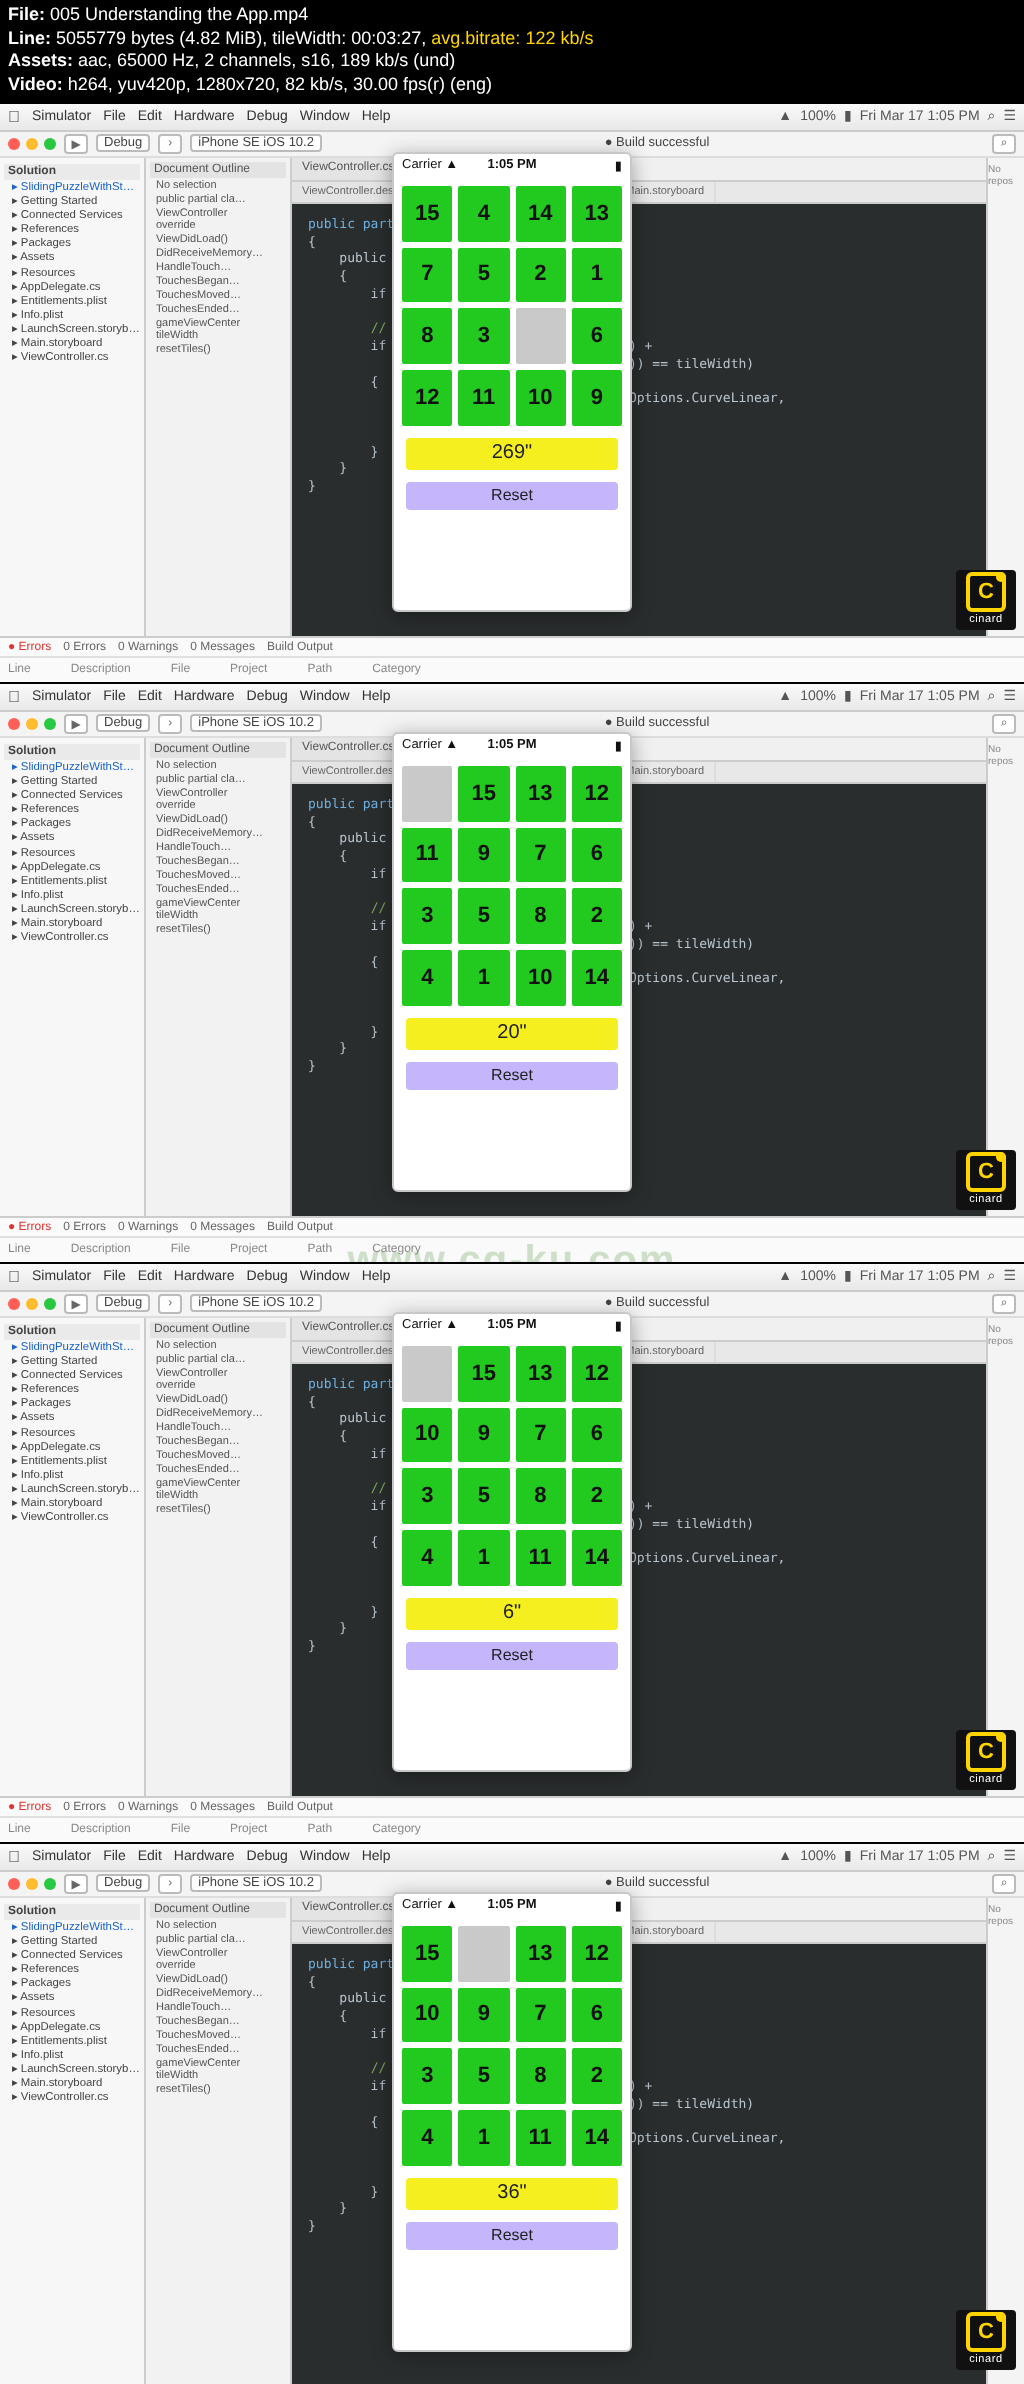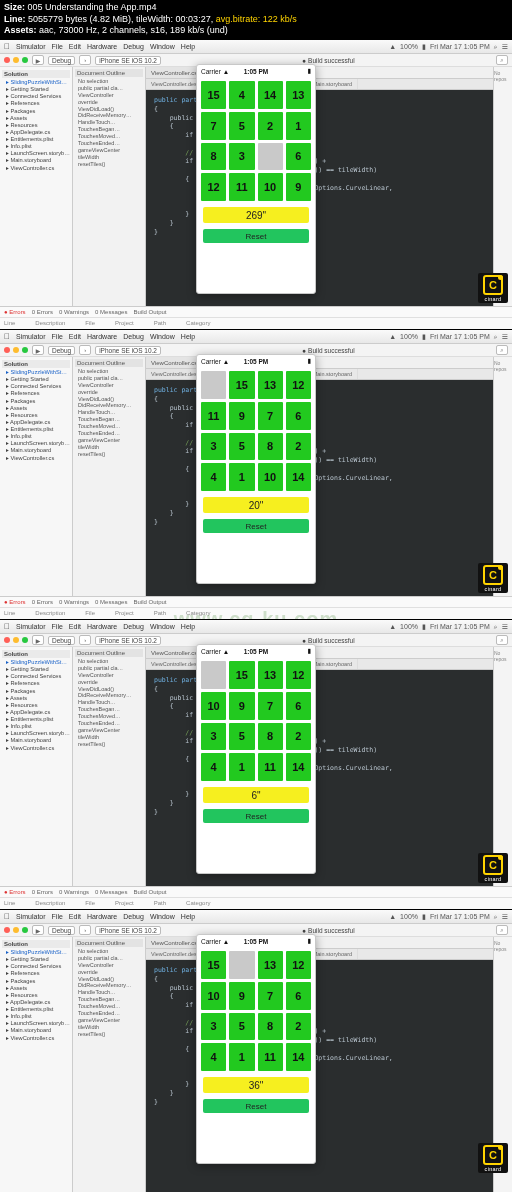--- a/index.html
+++ b/index.html
@@ -37,34 +37,35 @@
 .bottombar{position:absolute;bottom:0;left:0;right:0;height:22px;background:#fafafa;border-top:1px solid #ccc;font-size:6px;color:#666;display:flex;flex-direction:column}
 .bb-tabs{display:flex;height:10px;align-items:center;gap:6px;padding:0 4px;border-bottom:1px solid #e0e0e0}
 .bb-row{display:flex;height:12px;align-items:center;padding:0 4px;gap:20px;color:#888}
 .phone{position:absolute;left:50%;transform:translateX(-50%);top:24px;width:118px;height:228px;background:#fff;border:1px solid #c8c8c8;border-radius:3px;box-shadow:0 2px 10px rgba(0,0,0,.35);display:flex;flex-direction:column;overflow:hidden}
 .ph-status{height:12px;display:flex;align-items:center;justify-content:space-between;padding:0 4px;font-size:6.5px;color:#111}
 .ph-status .mid{position:absolute;left:0;right:0;text-align:center;font-weight:600}
 .grid{padding:4px 4px 0 4px;display:grid;grid-template-columns:repeat(4,1fr);grid-template-rows:repeat(4,1fr);gap:3px;height:120px}
 .tile{background:#22c91f;display:flex;align-items:center;justify-content:center;font-size:11px;font-weight:600;color:#111;border-radius:1px}
 .tile.empty{background:#c9c9c9}
 .timer{margin:6px 6px 0 6px;height:16px;background:#f6ef1f;display:flex;align-items:center;justify-content:center;font-size:10px;color:#222;font-weight:500;border-radius:2px}
-.reset{margin:6px 6px 0 6px;height:14px;background:#22c55e;display:flex;align-items:center;justify-content:center;font-size:8px;color:#222;border-radius:2px}
+.reset{margin:6px 6px 0 6px;height:14px;background:#c4b5fd;display:flex;align-items:center;justify-content:center;font-size:8px;color:#222;border-radius:2px}
 .logo{position:absolute;right:4px;bottom:26px;width:30px;height:30px;background:#111;display:flex;flex-direction:column;align-items:center;justify-content:center;border-radius:2px}
 .logo .c{width:16px;height:16px;border:2px solid #ffd400;border-radius:3px;display:flex;align-items:center;justify-content:center;color:#ffd400;font-weight:bold;font-size:11px;position:relative}
 .logo .c:after{content:"";position:absolute;right:-2px;top:-2px;width:5px;height:5px;background:#ffd400;border-radius:50%}
 .logo .t{color:#fff;font-size:5.5px;margin-top:1px;letter-spacing:.3px}
 .watermark{position:absolute;left:50%;top:50%;transform:translate(-50%,-50%);font-size:20px;font-weight:600;color:rgba(120,170,110,.35);letter-spacing:1px;pointer-events:none}
 </style>
 </head>
 <body>
 
 <div class="header-block">
-  <div><b>Size:</b> <span>005 Understanding the App.mp4</span></div>
+  <div><b>File:</b> <span>005 Understanding the App.mp4</span></div>
   <div><b>Line:</b> <span>5055779 bytes (4.82 MiB),</span> <span>tileWidth: 00:03:27,</span> <span class="y">avg.bitrate:</span> <span class="y">122 kb/s</span></div>
-  <div><b>Assets:</b> <span>aac, 73000 Hz, 2 channels, s16, 189 kb/s (und)</span></div>
+  <div><b>Assets:</b> <span>aac, 65000 Hz, 2 channels, s16, 189 kb/s (und)</span></div>
+  <div><b>Video:</b> <span>h264, yuv420p, 1280x720, 82 kb/s, 30.00 fps(r) (eng)</span></div>
 </div>
 
 <div id="frames">
     <div class="frame">
       <div class="menubar">
         <span class="apple"></span>
         <span>Simulator</span>
         <span>File</span>
         <span>Edit</span>
         <span>Hardware</span>

